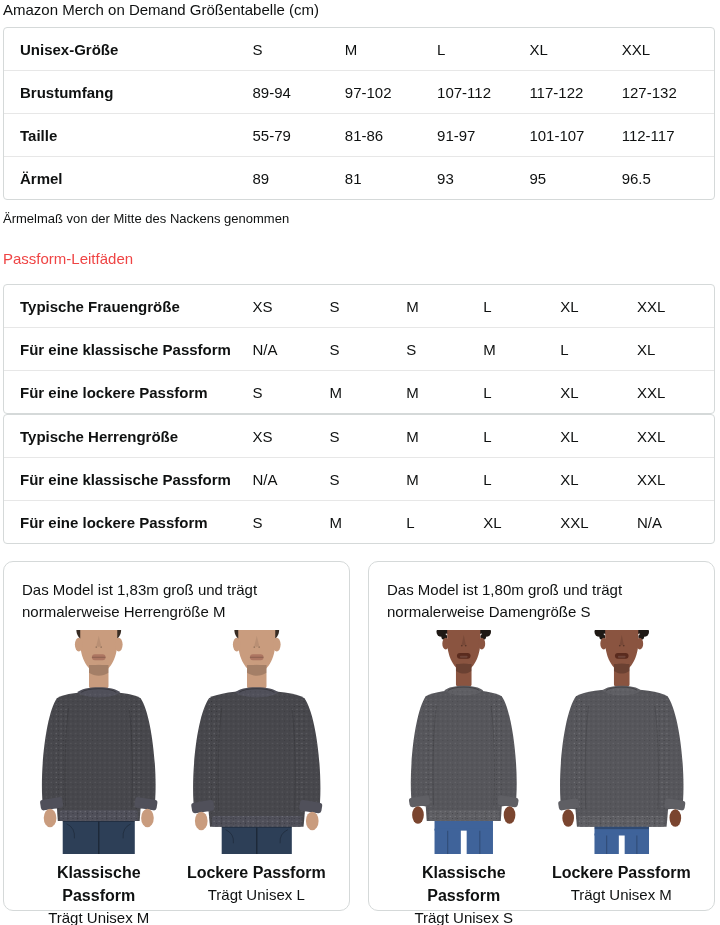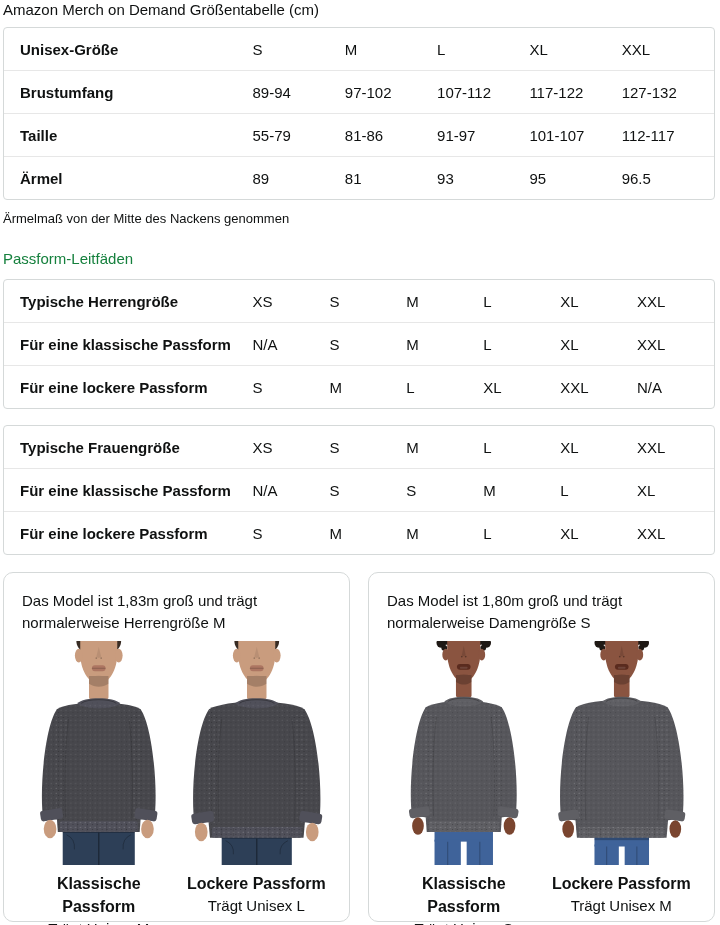--- a/index.html
+++ b/index.html
@@ -6,21 +6,21 @@
     font-family:"Liberation Sans","DejaVu Sans",sans-serif;color:#0f1111;}
   .page{width:713px;margin:0;padding:1px 0 0 3px;}
   .page-title{font-size:15px;font-weight:400;line-height:18px;margin:0 0 8px 0;color:#0f1111;}
   .tblwrap{border:1px solid #d5d9d9;border-radius:4px;overflow:hidden;width:712px;box-sizing:border-box;background:#fff;}
   table.tbl{width:100%;border-spacing:0;border-collapse:separate;table-layout:fixed;}
   table.tbl td,table.tbl th{height:42px;font-size:15px;vertical-align:middle;text-align:left;padding:0;color:#0f1111;}
   table.tbl tr+tr td,table.tbl tr+tr th{border-top:1px solid #e7e7e7;}
   table.tbl th.lbl{font-weight:700;padding-left:16px;}
   col.c-label{width:35%;}
   .note{font-size:13px;line-height:16px;margin:11px 0 0 0;color:#0f1111;}
-  .section-heading{font-size:15px;font-weight:400;line-height:18px;margin:23px 0 11px 0;color:#15803d;}
+  .section-heading{font-size:15px;font-weight:400;line-height:18px;margin:23px 0 11px 0;color:#ef4444;}
   .gap18{margin-top:16px;}
   .panels{display:flex;gap:18px;margin-top:17px;}
   .panel{width:347px;height:350px;box-sizing:border-box;border:1px solid #d5d9d9;border-radius:10px;
     padding:17px 14px 0 16px;background:#fff;}
   .panel-heading{font-size:15px;line-height:22px;margin:0 0 7px 2px;max-width:300px;}
   .figs{display:flex;}
   .fig{flex:1;margin:0;text-align:center;}
   svg.model-photo{width:100%;height:224px;display:block;}
   .cap-fit{font-size:16px;font-weight:700;line-height:23px;margin-top:7px;}
   .cap-size{font-size:15px;font-weight:400;line-height:22px;}
@@ -76,20 +76,63 @@
         <td>96.5</td>
       </tr>
     </tbody>
       </table>
   </div>
 
   <p class="note">Ärmelmaß von der Mitte des Nackens genommen</p>
 
   <h2 class="section-heading">Passform-Leitfäden</h2>
 
+  <div class="tblwrap gap18">
+    <table class="tbl">
+      <colgroup>
+          <col class="c-label">
+          <col>
+          <col>
+          <col>
+          <col>
+          <col>
+          <col>
+        </colgroup>
+      <tbody>
+          <tr>
+        <th class="lbl">Typische Frauengröße</th>
+        <td>XS</td>
+        <td>S</td>
+        <td>M</td>
+        <td>L</td>
+        <td>XL</td>
+        <td>XXL</td>
+      </tr>
+      <tr>
+        <th class="lbl">Für eine klassische Passform</th>
+        <td>N/A</td>
+        <td>S</td>
+        <td>S</td>
+        <td>M</td>
+        <td>L</td>
+        <td>XL</td>
+      </tr>
+      <tr>
+        <th class="lbl">Für eine lockere Passform</th>
+        <td>S</td>
+        <td>M</td>
+        <td>M</td>
+        <td>L</td>
+        <td>XL</td>
+        <td>XXL</td>
+      </tr>
+    </tbody>
+      </table>
+  </div>
+
   <div class="tblwrap">
     <table class="tbl">
       <colgroup>
           <col class="c-label">
           <col>
           <col>
           <col>
           <col>
           <col>
           <col>
@@ -114,63 +157,20 @@
         <td>XXL</td>
       </tr>
       <tr>
         <th class="lbl">Für eine lockere Passform</th>
         <td>S</td>
         <td>M</td>
         <td>L</td>
         <td>XL</td>
         <td>XXL</td>
         <td>N/A</td>
-      </tr>
-    </tbody>
-      </table>
-  </div>
-
-  <div class="tblwrap gap18">
-    <table class="tbl">
-      <colgroup>
-          <col class="c-label">
-          <col>
-          <col>
-          <col>
-          <col>
-          <col>
-          <col>
-        </colgroup>
-      <tbody>
-          <tr>
-        <th class="lbl">Typische Frauengröße</th>
-        <td>XS</td>
-        <td>S</td>
-        <td>M</td>
-        <td>L</td>
-        <td>XL</td>
-        <td>XXL</td>
-      </tr>
-      <tr>
-        <th class="lbl">Für eine klassische Passform</th>
-        <td>N/A</td>
-        <td>S</td>
-        <td>S</td>
-        <td>M</td>
-        <td>L</td>
-        <td>XL</td>
-      </tr>
-      <tr>
-        <th class="lbl">Für eine lockere Passform</th>
-        <td>S</td>
-        <td>M</td>
-        <td>M</td>
-        <td>L</td>
-        <td>XL</td>
-        <td>XXL</td>
       </tr>
     </tbody>
       </table>
   </div>
 
   <svg width="0" height="0" style="position:absolute" aria-hidden="true">
     <defs>
       <pattern id="heather" width="5" height="5" patternUnits="userSpaceOnUse">
         <circle cx="1.2" cy="1.3" r="0.6" fill="#ffffff" opacity="0.14"></circle>
         <circle cx="3.6" cy="3.5" r="0.5" fill="#000000" opacity="0.20"></circle>

